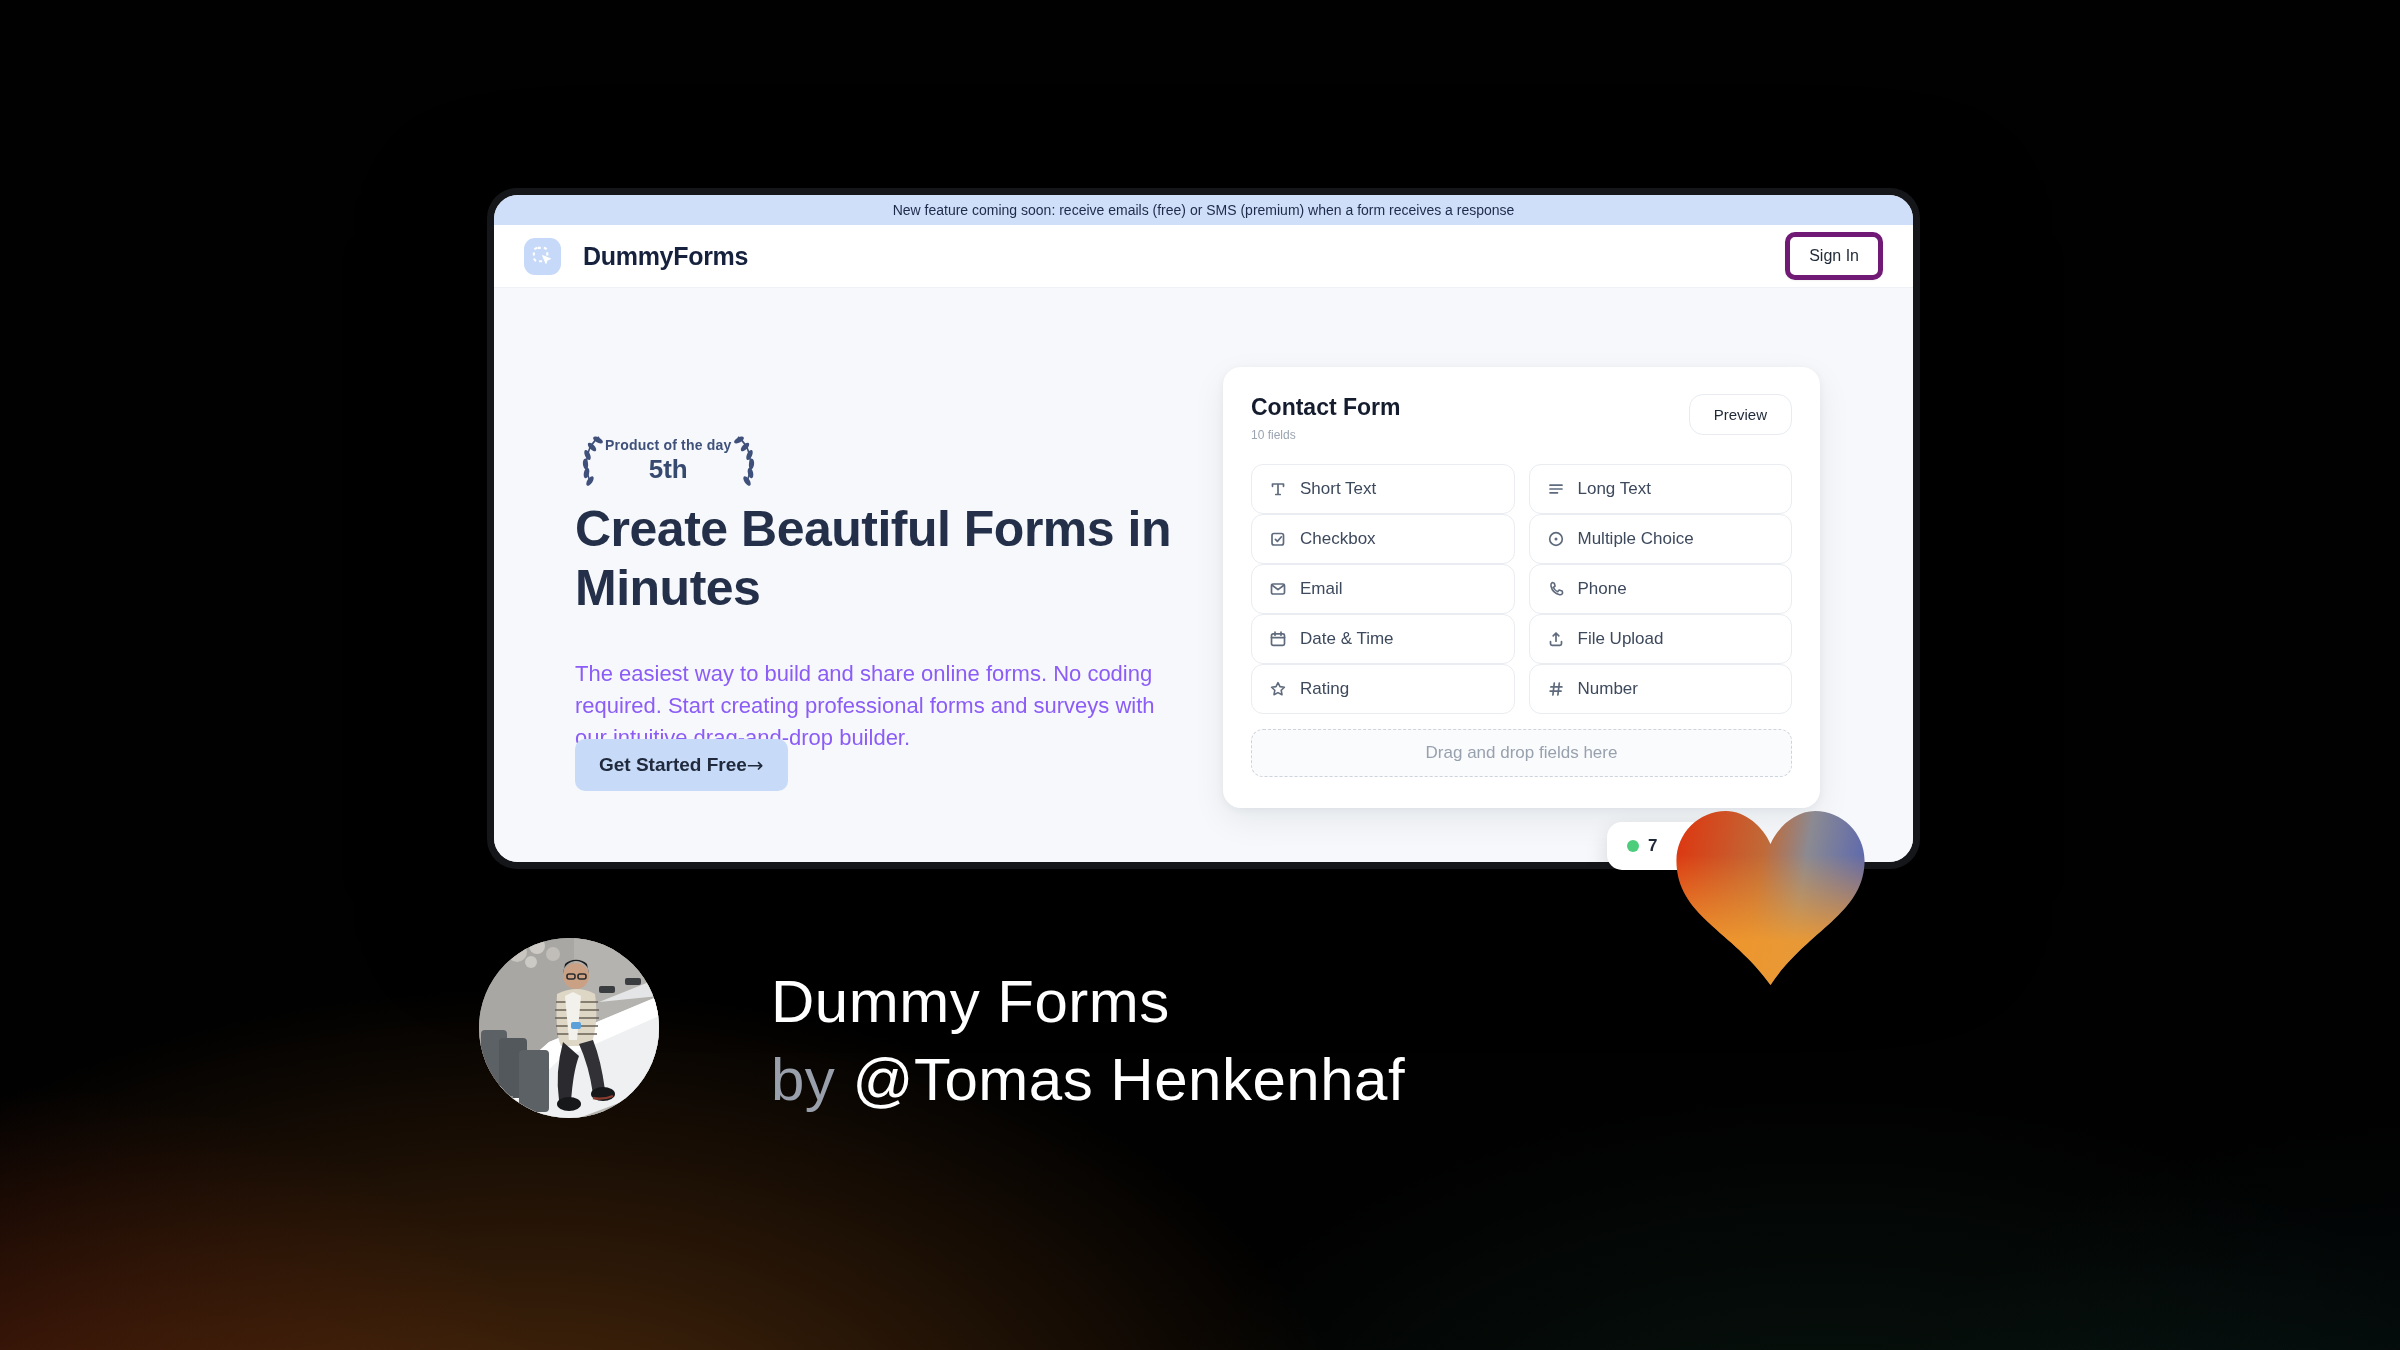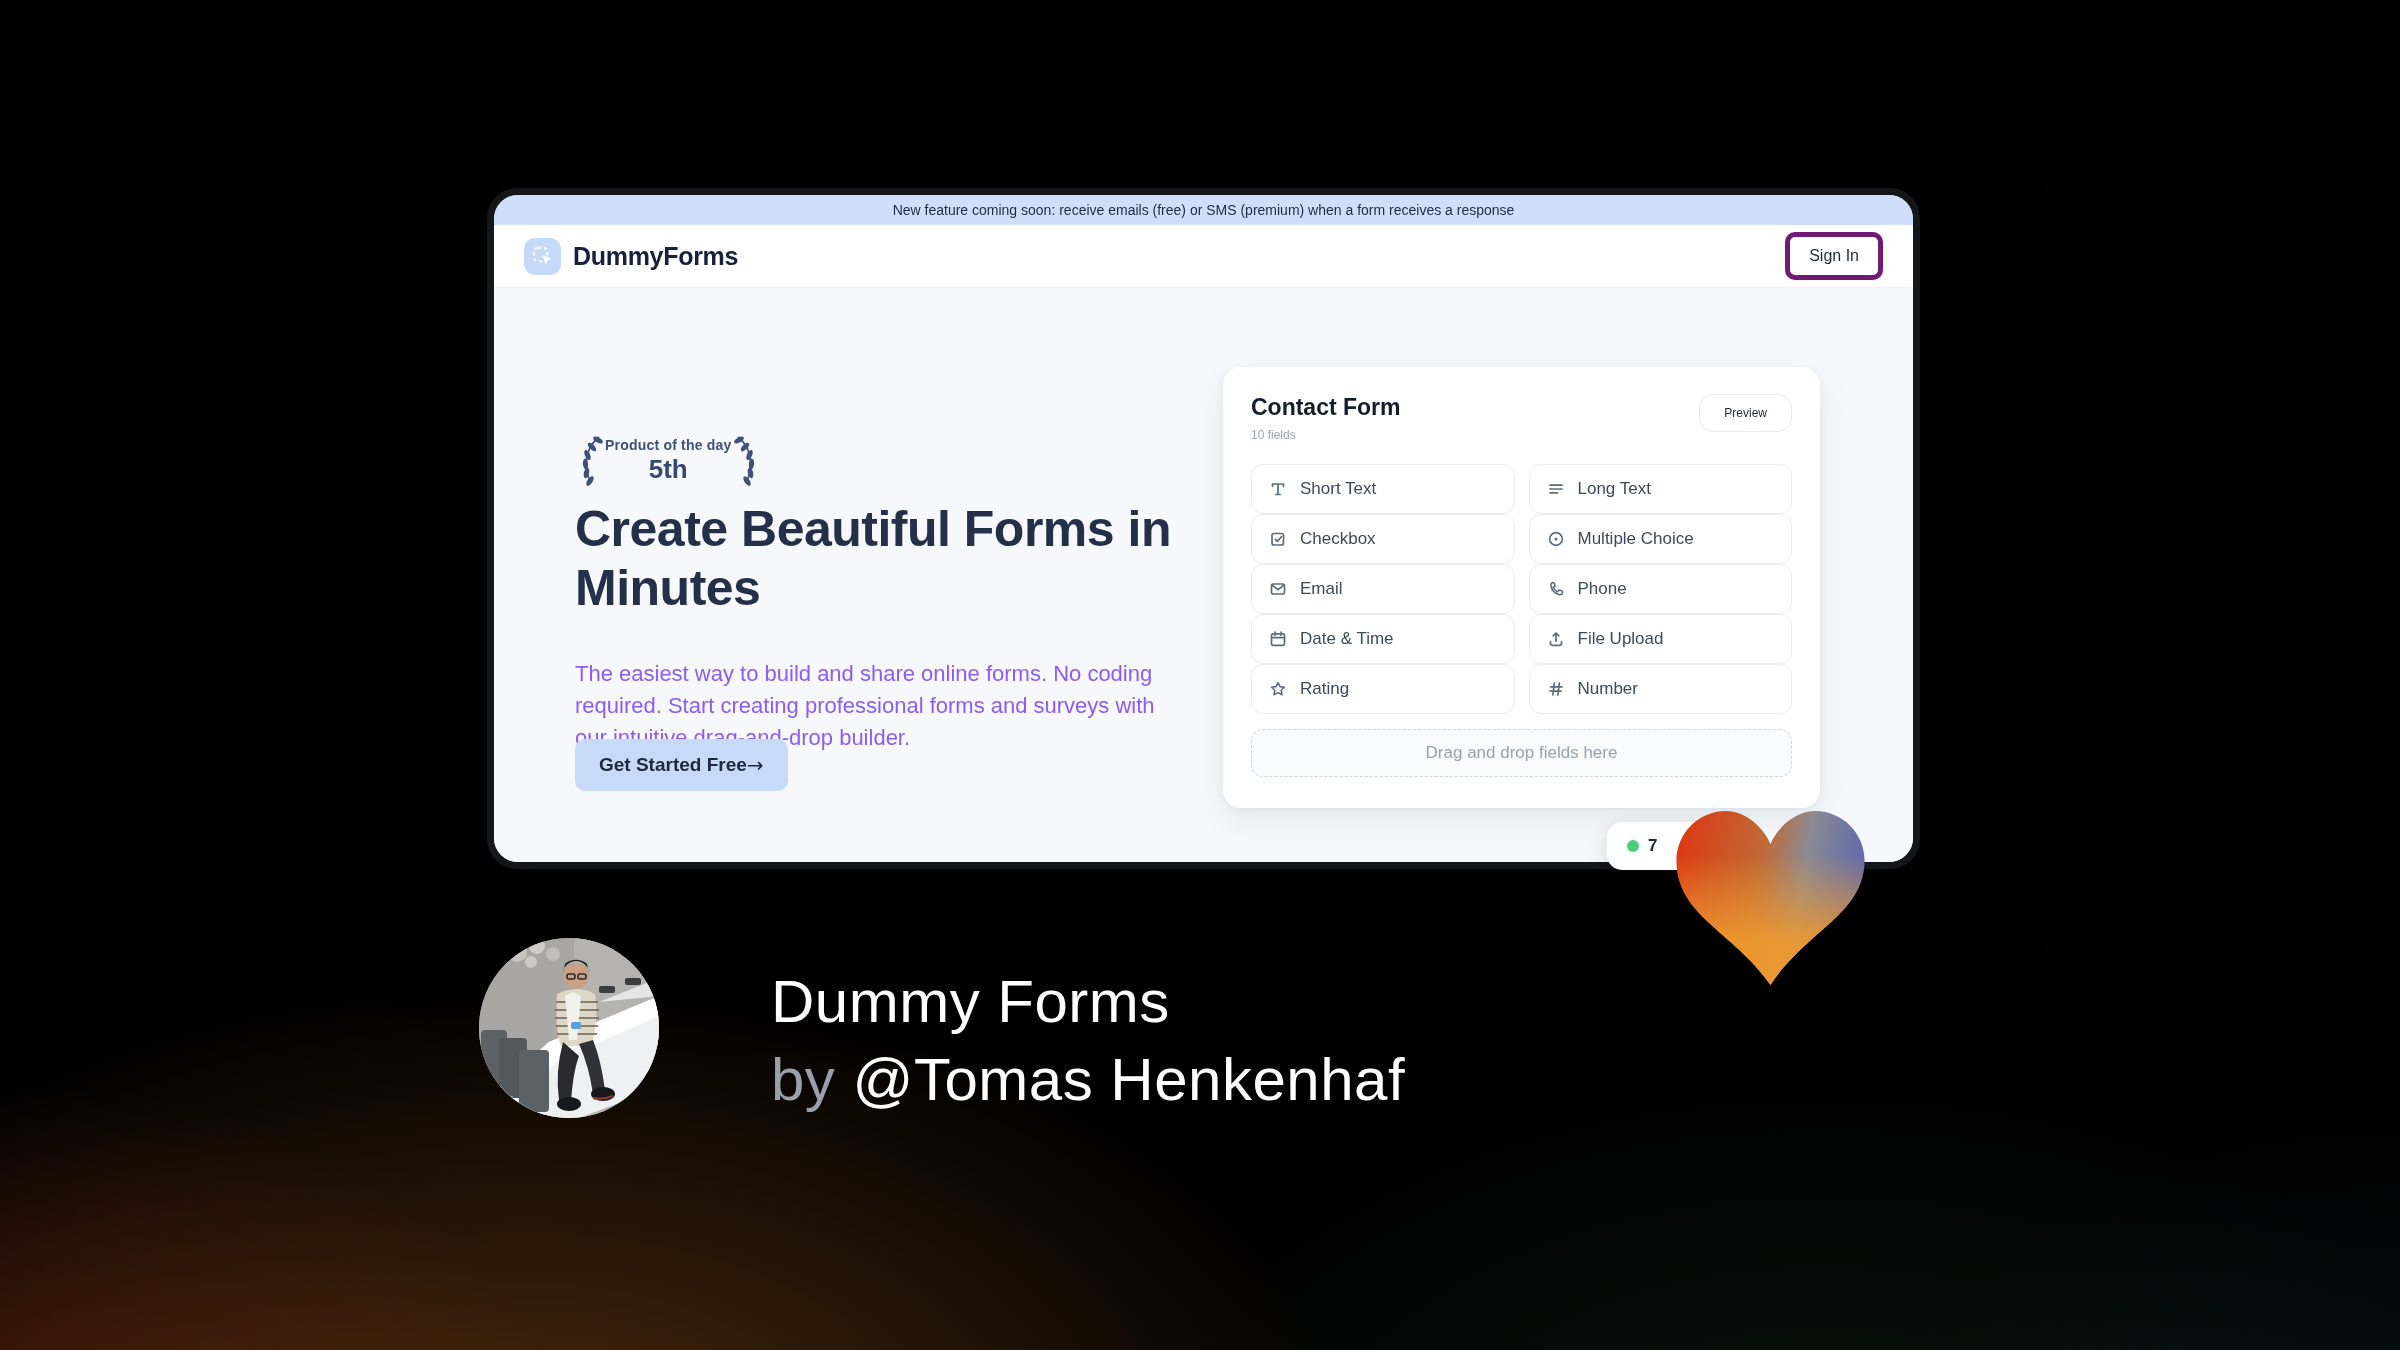--- a/index.html
+++ b/index.html
@@ -24,21 +24,21 @@
   .card-inner{
     width:100%; height:100%; border-radius:24px; overflow:hidden;
     background:#f6f8fb; display:flex; flex-direction:column;
   }
   .top-banner{
     height:30px; flex:0 0 30px; background:#cfdef9; color:#1e2a49;
     font-size:14px; display:flex; align-items:center; justify-content:center;
   }
   .site-header{
     height:63px; flex:0 0 63px; background:#ffffff;
-    display:flex; align-items:center; padding:0 30px; gap:12px;
+    display:flex; align-items:center; padding:0 30px; gap:22px;
     border-bottom:1px solid #eef1f5;
   }
   .logo-box{
     width:37px; height:37px; border-radius:11px; background:#c6d9f8;
     display:flex; align-items:center; justify-content:center;
   }
   .brand{ font-size:25px; font-weight:bold; color:#16213e; letter-spacing:-.3px; }
   .signin-btn{
     margin-left:auto; background:#fff; border:5px solid #701a75; border-radius:10px;
     padding:10px 19px; font-size:16px; color:#1f2937; font-family:inherit;
@@ -75,21 +75,21 @@
   .builder-panel{
     position:absolute; left:729px; top:79px; width:597px; height:441px;
     background:#ffffff; border-radius:18px; padding:27px 28px;
     box-shadow:0 12px 34px rgba(15,23,42,.07), 0 2px 8px rgba(15,23,42,.05);
   }
   .panel-head{ display:flex; align-items:flex-start; }
   .panel-title{ font-size:23px; font-weight:bold; color:#141c2e; }
   .panel-sub{ font-size:12px; color:#9aa4b2; margin-top:7px; }
   .preview-btn{
     margin-left:auto; background:#fff; border:1.5px solid #e8ebf0; border-radius:14px;
-    padding:11px 24px; font-size:12px; color:#1f2937; font-family:inherit; cursor:pointer;
+    padding:11px 24px; font-size:15px; color:#1f2937; font-family:inherit; cursor:pointer;
   }
   .field-grid{
     margin-top:22px; display:grid; grid-template-columns:1fr 1fr; gap:0 14px;
   }
   .field-item{
     height:50px; border:1.5px solid #e9ecf0; border-radius:12px; background:#fff;
     display:flex; align-items:center; padding:0 16px; gap:12px; cursor:grab;
   }
   .field-item svg{ flex:0 0 auto; }
   .field-label{ font-size:17px; color:#3d495c; }

